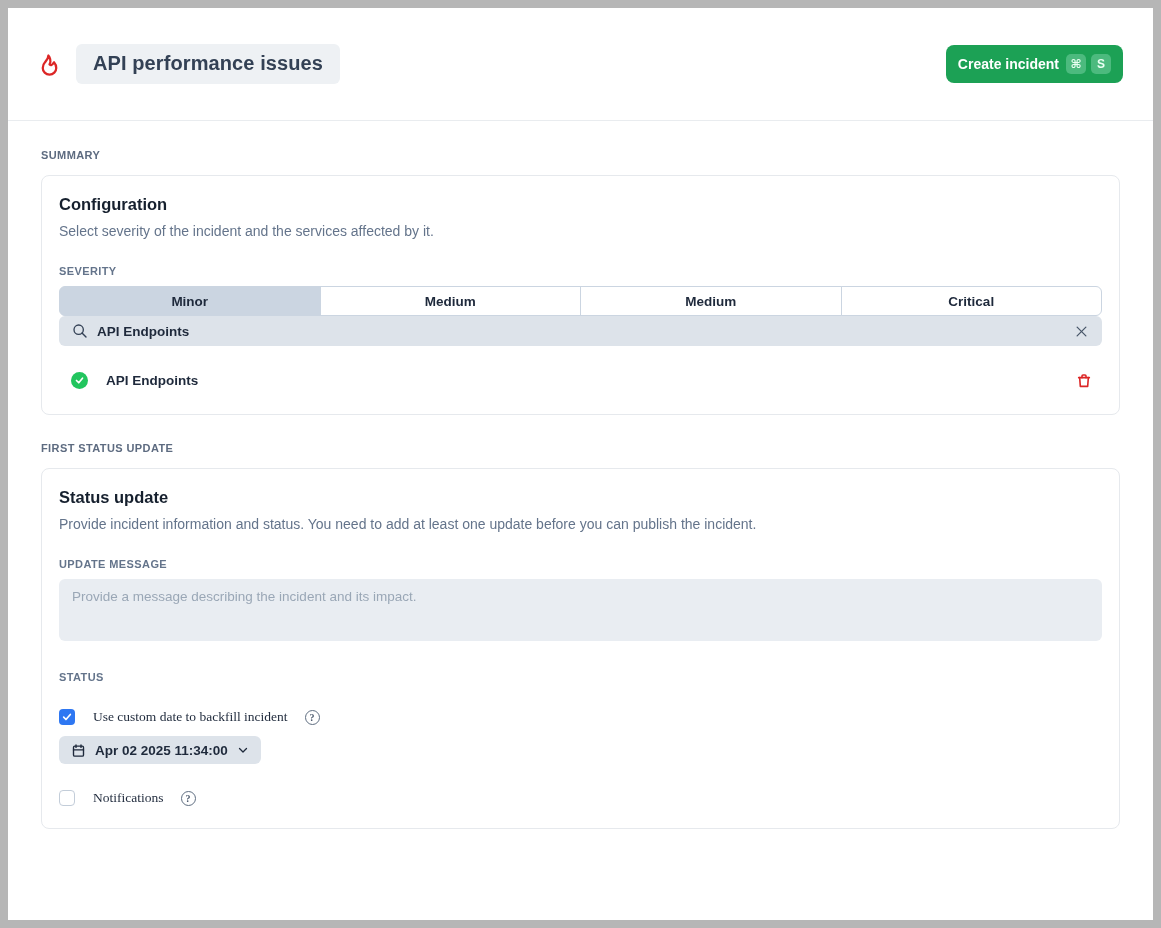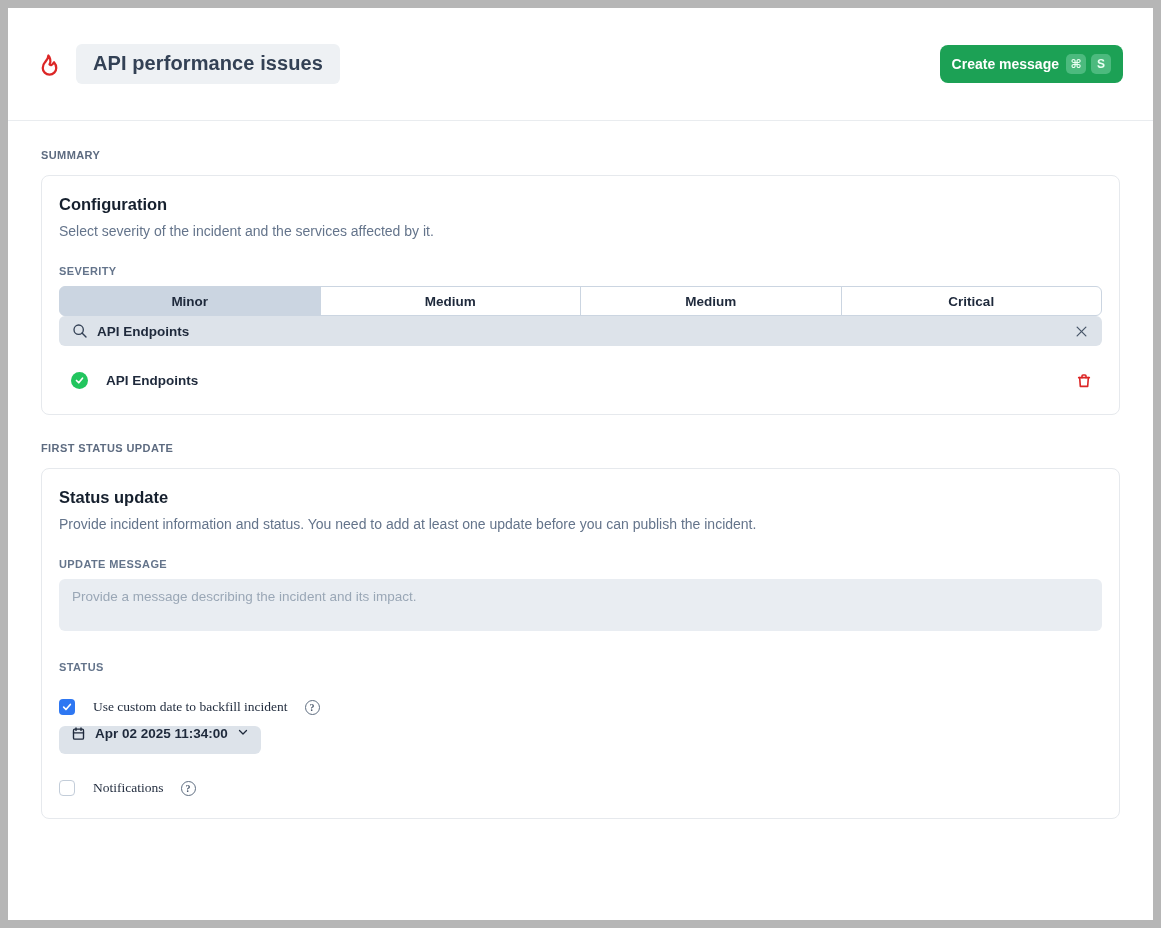--- a/index.html
+++ b/index.html
@@ -151,21 +151,21 @@
     justify-content: center;
     flex: 0 0 auto;
   }
   .check-dot svg { width: 9px; height: 9px; color: #fff; }
   .service-name { font-size: 13.5px; font-weight: 700; color: #1e293b; margin-left: 18px; }
   .trash-btn { margin-left: auto; width: 16px; height: 16px; color: #dc2626; cursor: pointer; background: none; border: none; padding: 0; }
   .trash-btn svg { width: 16px; height: 16px; display: block; }
   
   textarea.msg {
     width: 100%;
-    height: 52px;
+    height: 62px;
     background: #e9edf2;
     border: none;
     border-radius: 6px;
     padding: 10px 13px;
     font-family: inherit;
     font-size: 13.5px;
     color: #1e293b;
     resize: none;
     outline: none;
   }
@@ -199,20 +199,21 @@
     font-size: 10px;
     font-weight: 700;
     display: inline-flex;
     align-items: center;
     justify-content: center;
     margin-left: -1px;
   }
   .date-btn {
     margin-top: 11px;
     display: inline-flex;
+    align-items: center;
     gap: 9px;
     background: #dde3ea;
     border: none;
     border-radius: 6px;
     height: 28px;
     padding: 0 12px;
     font-family: inherit;
     font-size: 13.5px;
     font-weight: 700;
     color: #1e293b;
@@ -225,21 +226,21 @@
 <body>
 
 <div class="app">
 
   <div class="header">
     <svg class="flame" viewBox="0 0 24 24" fill="none" stroke="currentColor" stroke-width="2" stroke-linecap="round" stroke-linejoin="round">
       <path d="M12 12c2-2.96 0-7-1-8c0 3.038-1.773 4.741-3 6c-1.226 1.26-2 3.24-2 5a6 6 0 1 0 12 0c0-1.532-1.056-3.94-2-5c-1.786 3-2.791 3-4 2z"></path>
     </svg>
     <div class="title-chip">API performance issues</div>
     <button class="create-btn">
-      <span>Create message</span>
+      <span>Create incident</span>
       <span class="kbd">⌘</span>
       <span class="kbd">S</span>
     </button>
   </div>
 
   <div class="main">
 
     <div class="section-label">SUMMARY</div>
 
     <div class="card">

